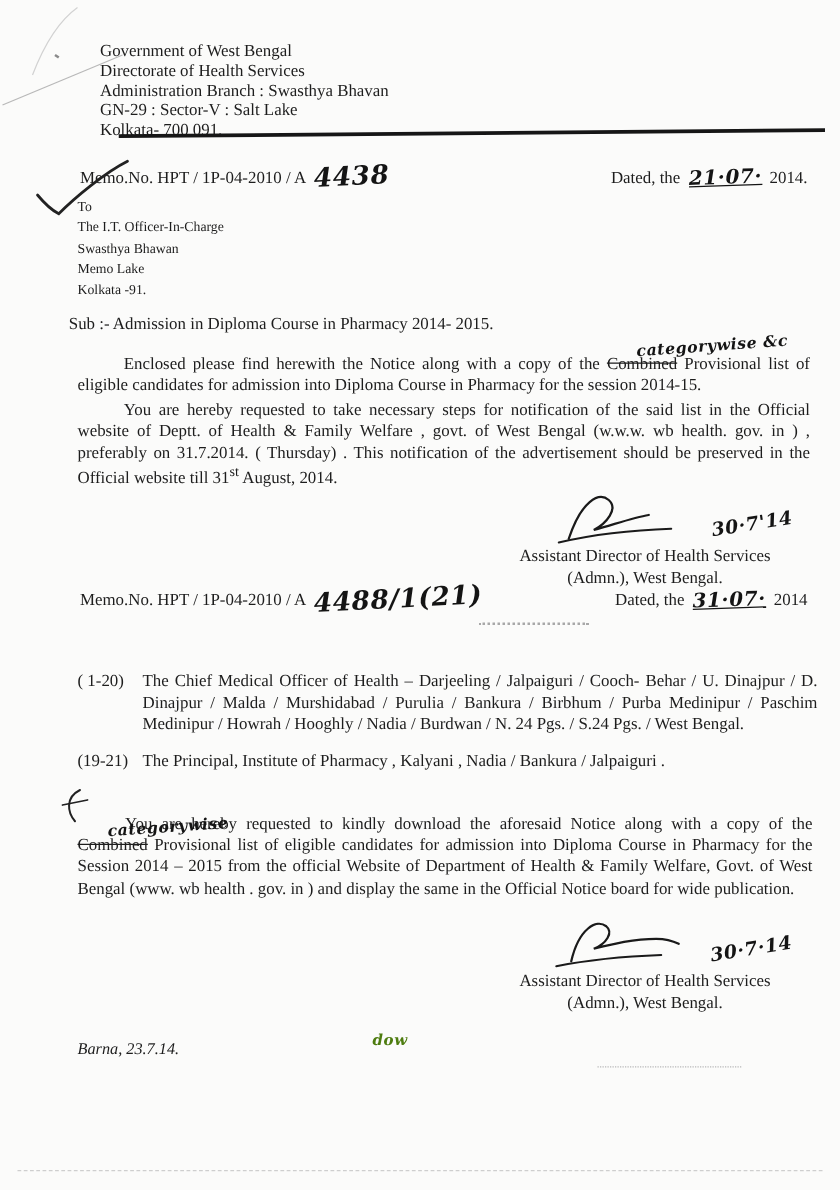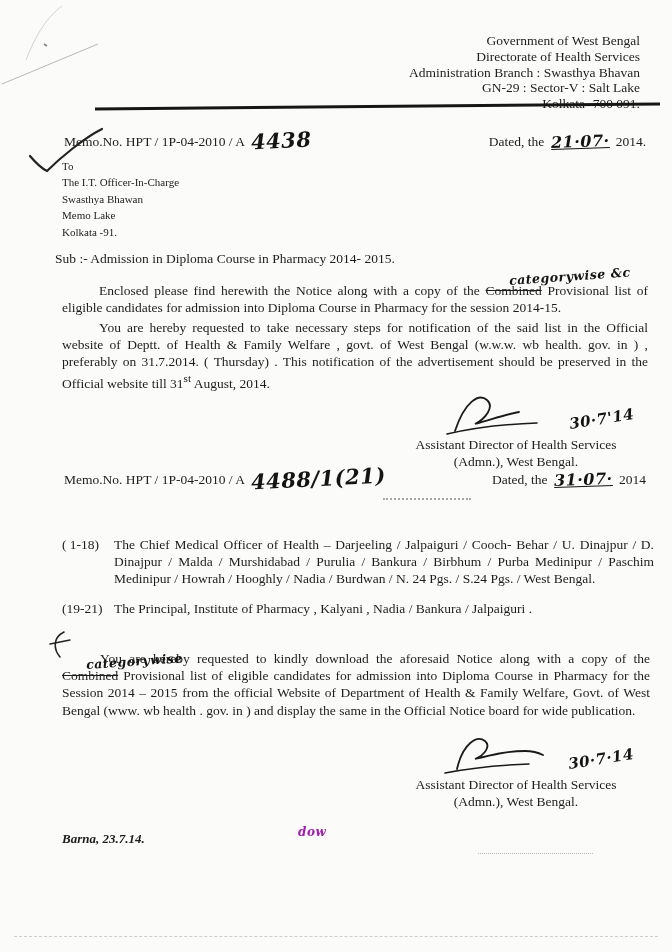--- a/index.html
+++ b/index.html
@@ -12,21 +12,21 @@
   .hw {
     font-family:"DejaVu Serif", serif; font-style:italic; font-weight:bold;
     color:#141414; letter-spacing:0.5px;
   }
   .hw-big { font-size:21px; display:inline-block; transform:rotate(-3deg); margin-left:6px; vertical-align:-2px; }
   .hw-date { font-size:16px; display:inline-block; transform:rotate(-2deg); text-decoration:underline; margin:0 3px; vertical-align:-1px; }
   .u { }
   .strike { text-decoration:line-through; }
 
   .pencil-marks { position:absolute; top:4px; left:0; }
-  .header { position:absolute; top:33px; left:80px; width:560px; text-align:right; font-size:13.5px; line-height:15.8px; }
+  .header { position:absolute; top:33px; left:80px; width:560px; text-align:left; font-size:13.5px; line-height:15.8px; }
   .rule-thick { position:absolute; top:105px; left:95px; width:565px; height:3px; background:#161616; transform:rotate(-0.5deg); }
 
   .memo-row { position:absolute; left:64px; right:26px; font-size:13.5px; display:flex; justify-content:space-between; align-items:baseline; }
   .memo-row1 { top:128px; }
   .memo-row2 { top:466px; }
   .checkmark { position:absolute; left:26px; top:126px; }
 
   .address { position:absolute; top:158px; left:62px; font-size:11px; line-height:16.4px; }
   .subject { position:absolute; top:251px; left:55px; right:35px; text-align:left; font-size:13.5px; }
 
@@ -49,22 +49,22 @@
 
   .dist-list { position:absolute; top:536px; left:62px; width:592px; font-size:13.5px; line-height:17px; }
   .dist-item { display:flex; }
   .dist-item + .dist-item { margin-top:13px; }
   .dist-num { flex:0 0 52px; }
   .dist-text { flex:1; text-align:justify; }
 
   .para3 { position:absolute; top:650px; left:62px; width:588px; font-size:13.5px; line-height:17.2px; text-align:justify; text-indent:38px; margin:0; }
   .flourish { position:absolute; left:46px; top:630px; }
 
-  .footer-note { position:absolute; top:831px; left:62px; font-style:italic; font-size:13px;font-weight:bold; }
-  .footer-faint { position:absolute; top:825px; left:298px; color:#a21caf; font-size:12px; }
+  .footer-note { position:absolute; top:831px; left:62px; font-style:italic; font-size:13px; }
+  .footer-faint { position:absolute; top:825px; left:298px; color:#4d7c0f; font-size:12px; }
   .footer-dotted { position:absolute; top:853px; left:478px; width:115px; border-top:1px dotted #b8b8b8; }
   .bottom-line { position:absolute; top:936px; left:14px; right:14px; border-top:1px dashed #cecece; }
 </style>
 </head>
 <body>
 
 <div class="page">
 
   <div class="pencil-marks">
     <svg width="115" height="90" viewBox="0 0 115 90">
@@ -138,21 +138,21 @@
       <span>Dated, the</span>
       <span class="hw hw-date">31·07·</span>
       <span>2014</span>
     </span>
   </div>
   <div class="dotted-frag"></div>
 
 
   <div class="dist-list">
     <div class="dist-item">
-      <span class="dist-num">( 1-18)</span>
+      <span class="dist-num">( 1-20)</span>
       <span class="dist-text">The Chief Medical Officer of Health – Darjeeling / Jalpaiguri / Cooch- Behar / U. Dinajpur / D. Dinajpur / Malda / Murshidabad / Purulia / Bankura / Birbhum / Purba Medinipur / Paschim Medinipur / Howrah / Hooghly / Nadia / Burdwan / N. 24 Pgs. / S.24 Pgs. / West Bengal.</span>
     </div>
     <div class="dist-item">
       <span class="dist-num">(19-21)</span>
       <span class="dist-text">The Principal, Institute of Pharmacy , Kalyani , Nadia  / Bankura / Jalpaiguri .</span>
     </div>
   </div>
 
   <div class="flourish">
     <svg width="26" height="30" viewBox="0 0 26 30">

